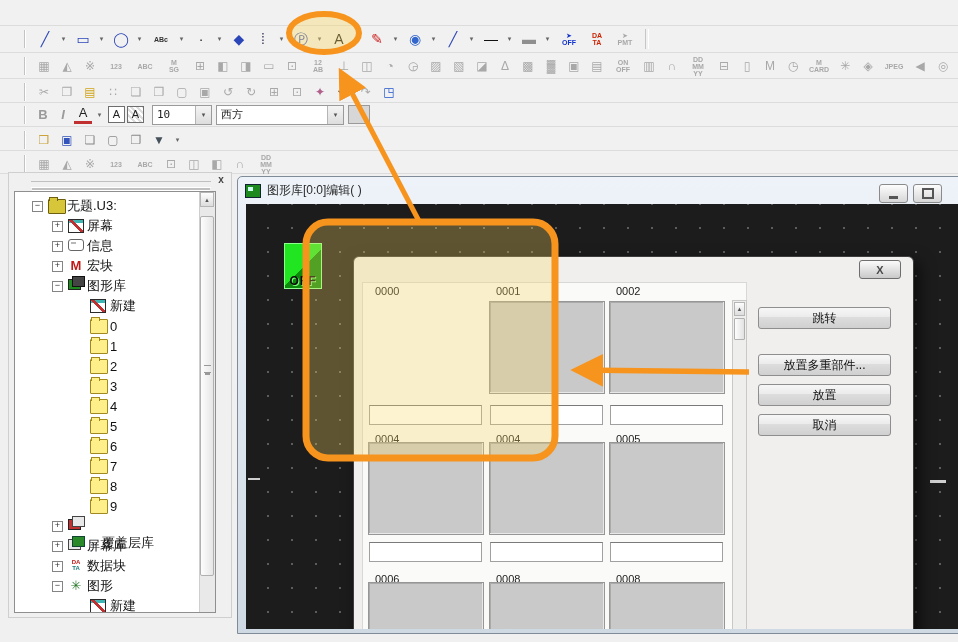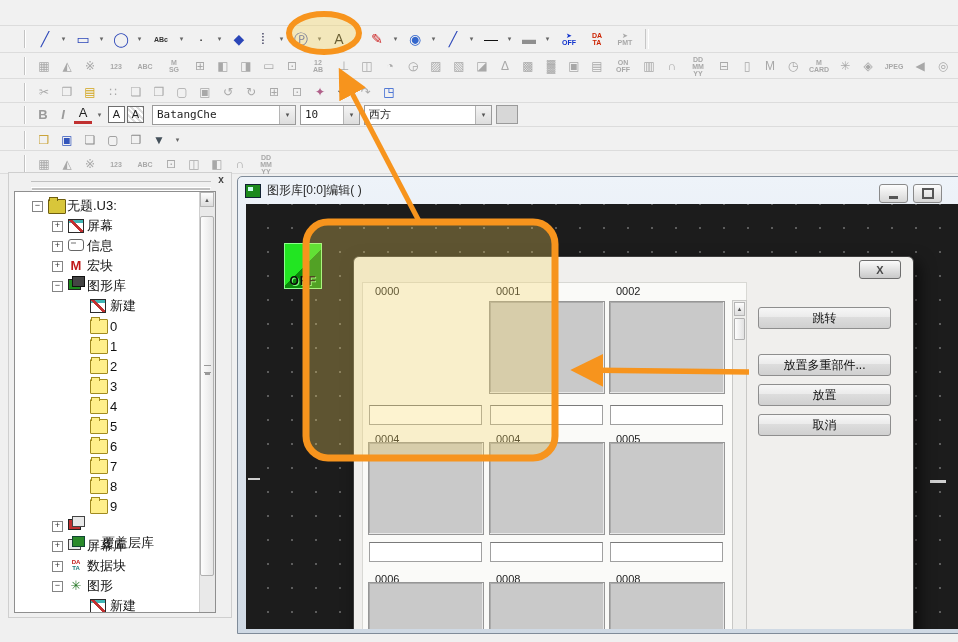--- a/index.html
+++ b/index.html
@@ -147,24 +147,20 @@
     <div class="rowline" style="top:173px"></div>
 
     <div id="formatrow">
       <span class="grip"></span>
       <span class="fbtn" style="color:#9a9a9a;font-weight:bold">B</span>
       <span class="fbtn" style="color:#9a9a9a;font-style:italic;font-weight:bold">I</span>
       <span class="fbtn" style="color:#222;border-bottom:3px solid #c03030;height:15px;line-height:14px">A</span>
       <span class="dd">▾</span>
       <span class="fbtn boxed" style="color:#222">A</span>
       <span class="fbtn boxed hatched" style="color:#222;margin-right:8px">A</span>
-      <span class="combo" style="width:142px">
-        <span class="val">BatangChe</span>
-        <span class="arr">▾</span>
-      </span>
       <span class="combo" style="width:58px">
         <span class="val">10</span>
         <span class="arr">▾</span>
       </span>
       <span class="combo" style="width:126px">
         <span class="val" style="font-family:'Liberation Sans','DejaVu Sans',sans-serif">西方</span>
         <span class="arr">▾</span>
       </span>
       <span style="display:inline-block;width:20px;height:17px;background:#d7d7d7;border:1px solid #9a9a9a"></span>
     </div>

